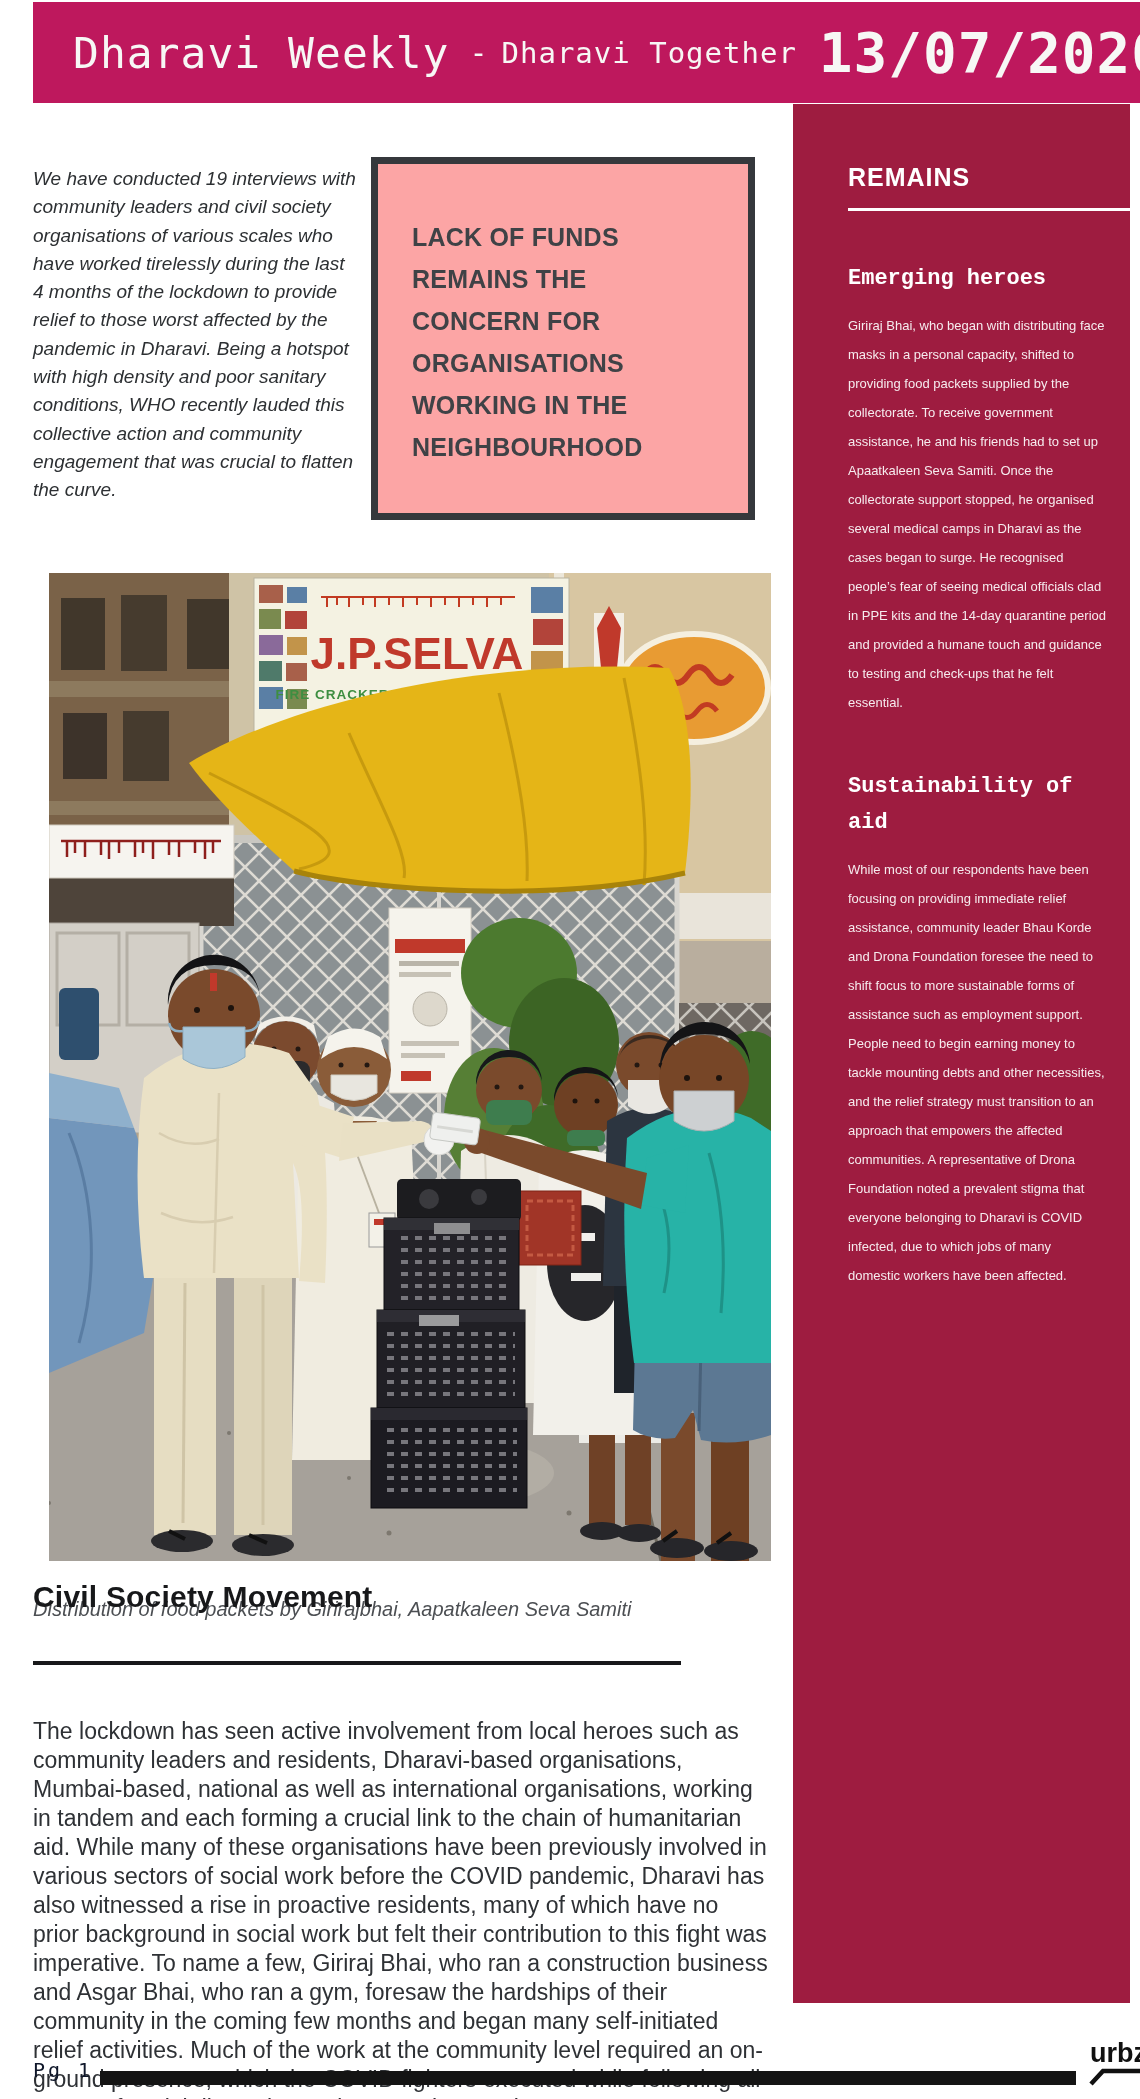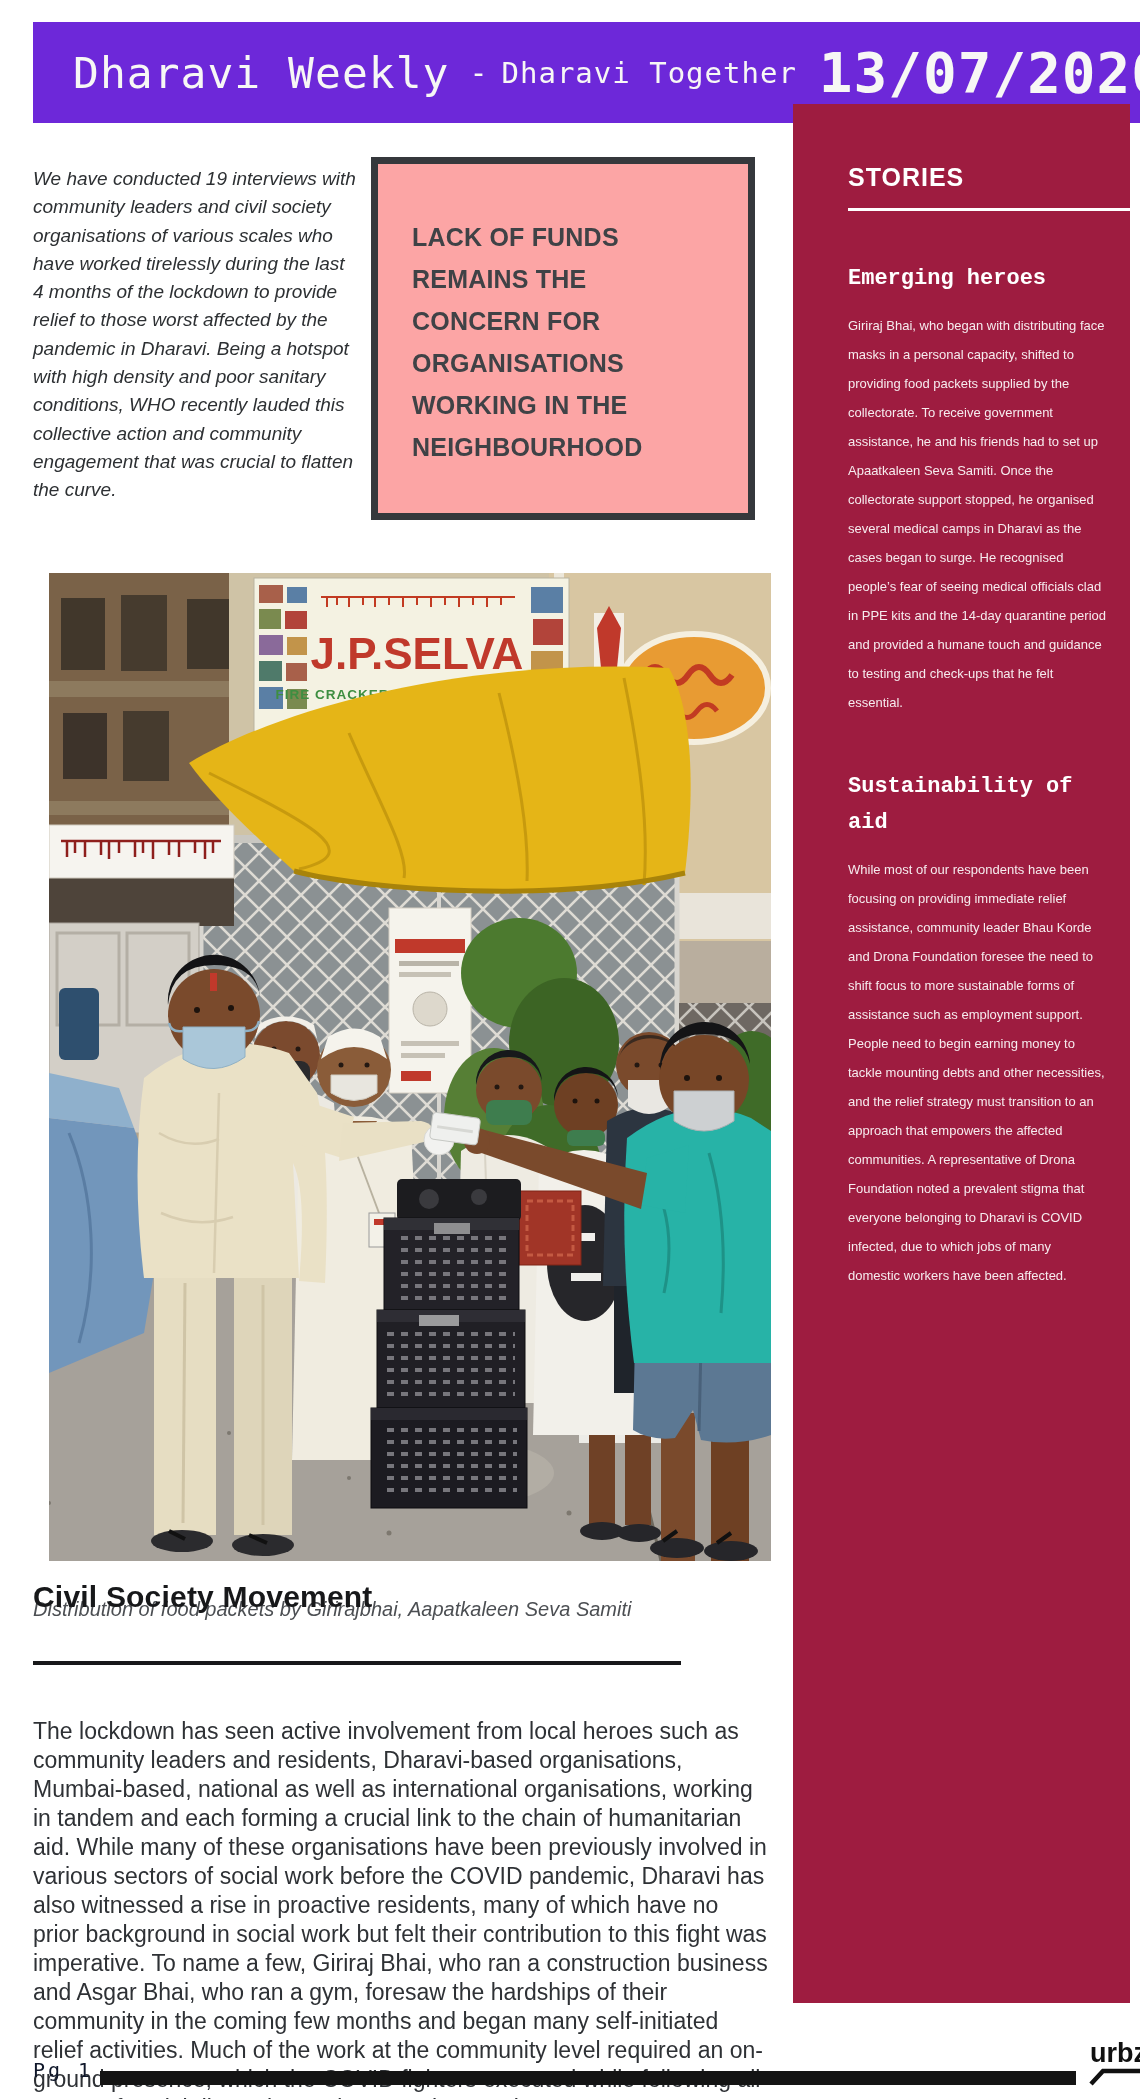--- a/index.html
+++ b/index.html
@@ -4,25 +4,24 @@
 <style>
   html,body{margin:0;padding:0;}
   body{
     width:1140px;height:2099px;position:relative;background:#ffffff;
     font-family:"Liberation Sans",sans-serif;overflow:hidden;
     -webkit-font-smoothing:antialiased;
   }
   
   .topbar{
     position:absolute;left:33px;top:2px;right:0;height:101px;
-    background:#6d28d9;display:flex;align-items:center;
+    background:#be185d;display:flex;align-items:center;
     padding-left:40px;box-sizing:border-box;
     font-family:"DejaVu Sans Mono","Liberation Mono",monospace;color:#f7f7f5;
     white-space:nowrap;
-    margin-top:20px;
   }
   .topbar .t-main{font-size:43px;letter-spacing:1px;}
   .topbar .t-sep{font-size:30px;margin:0 14px 0 20px;}
   .topbar .t-sub{font-size:29px;letter-spacing:1px;}
   .topbar .t-date{font-size:56px;margin-left:22px;letter-spacing:1px;font-weight:bold;}
   
   .intro{
     position:absolute;left:33px;top:146px;width:325px;
     font-size:19px;line-height:28.3px;color:#2d3033;font-style:italic;
   }
@@ -415,21 +414,21 @@
 </svg>
 </div>
 
 <p class="caption">Distribution of food packets by Girirajbhai, Aapatkaleen Seva Samiti</p>
 
 <h2 class="article-heading">Civil Society Movement</h2>
 <div class="article-rule"></div>
 <p class="article-body">The lockdown has seen active involvement from local heroes such as community leaders and residents, Dharavi-based organisations, Mumbai-based, national as well as international organisations, working in tandem and each forming a crucial link to the chain of humanitarian aid. While many of these organisations have been previously involved in various sectors of social work before the COVID pandemic, Dharavi has also witnessed a rise in proactive residents, many of which have no prior background in social work but felt their contribution to this fight was imperative. To name a few, Giriraj Bhai, who ran a construction business and Asgar Bhai, who ran a gym, foresaw the hardships of their community in the coming few months and began many self-initiated relief activities. Much of the work at the community level required an on-ground presence, which the COVID fighters executed while following all norms of social distancing and personal protection.</p>
 
 <aside class="sidebar">
-  <h2 class="sb-heading">STORIES</h2>
+  <h2 class="sb-heading">REMAINS</h2>
   <div class="sb-rule"></div>
 
   <h3 class="sb-title">Emerging heroes</h3>
   <p class="sb-body">Giriraj Bhai, who began with distributing face masks in a personal capacity, shifted to providing food packets supplied by the collectorate. To receive government assistance, he and his friends had to set up Apaatkaleen Seva Samiti. Once the collectorate support stopped, he organised several medical camps in Dharavi as the cases began to surge. He recognised people’s fear of seeing medical officials clad in PPE kits and the 14-day quarantine period and provided a humane touch and guidance to testing and check-ups that he felt essential.</p>
 
   <h3 class="sb-title second">Sustainability of aid</h3>
   <p class="sb-body">While most of our respondents have been focusing on providing immediate relief assistance, community leader Bhau Korde and Drona Foundation foresee the need to shift focus to more sustainable forms of assistance such as employment support. People need to begin earning money to tackle mounting debts and other necessities, and the relief strategy must transition to an approach that empowers the affected communities. A representative of Drona Foundation noted a prevalent stigma that everyone belonging to Dharavi is COVID infected, due to which jobs of many domestic workers have been affected.</p>
 </aside>
 
 <div class="pg-label">Pg 1</div>

